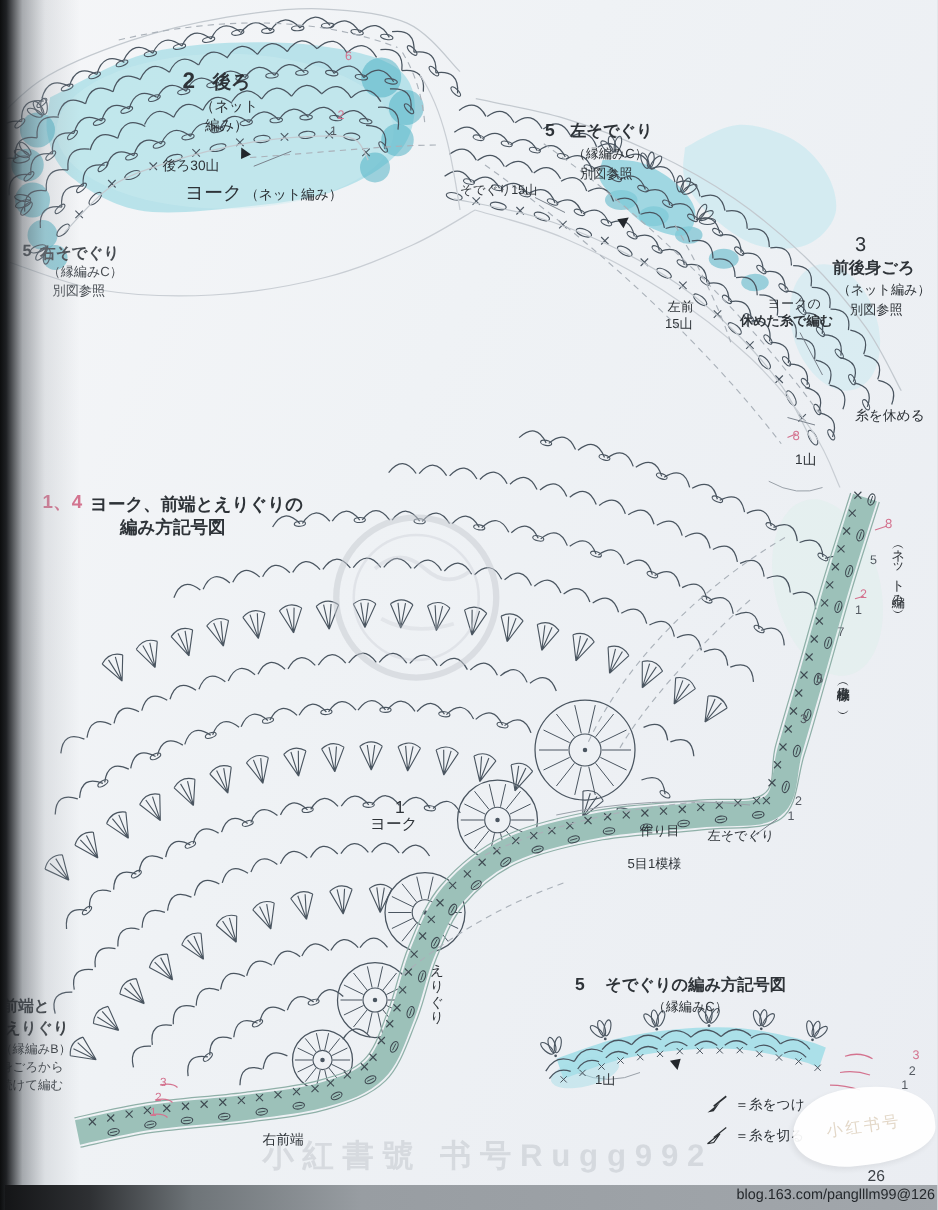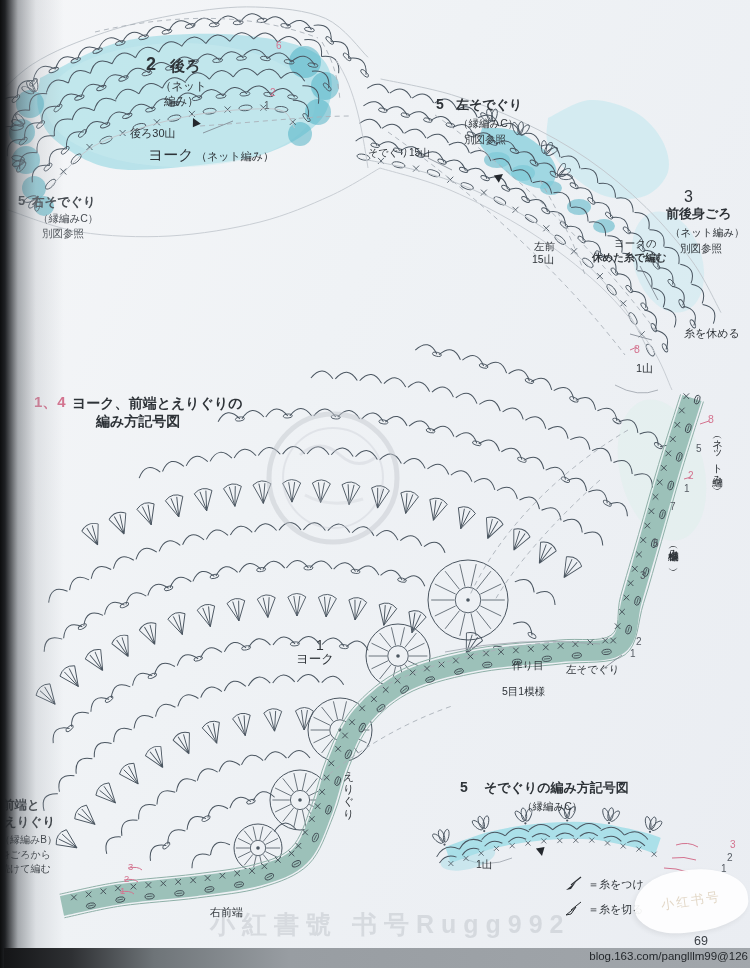--- a/index.html
+++ b/index.html
@@ -1067,18 +1067,18 @@
       <path d="M17 1 L7 9" stroke="#2b2f33" stroke-width="1" fill="none"></path>
       <path d="M2 14 L12 6 L7 13 Z" fill="none" stroke="#2b2f33" stroke-width="1"></path>
     </svg>
     <span class="lbl" style="position:static;font-size:11px;">＝糸を切る</span>
   </div>
 
   <div class="watermark">小紅書號 书号Rugg992</div>
   <div class="sticker">
     <span>小红书号</span>
   </div>
-  <div class="page-number">69</div>
+  <div class="page-number">26</div>
   <div class="footer-band">
     <div class="url">blog.163.com/panglllm99@126</div>
   </div>
   <div class="gutter"></div>
 </div>
 
 </body></html>

